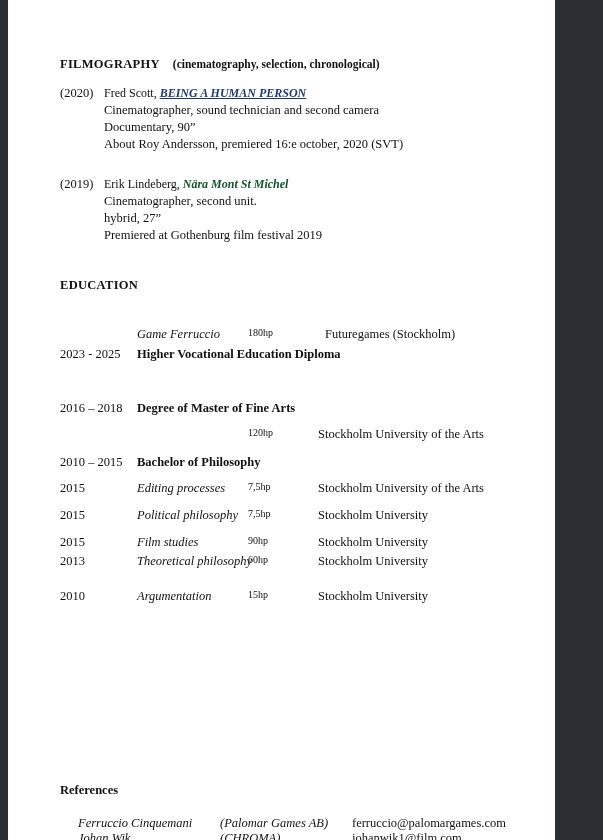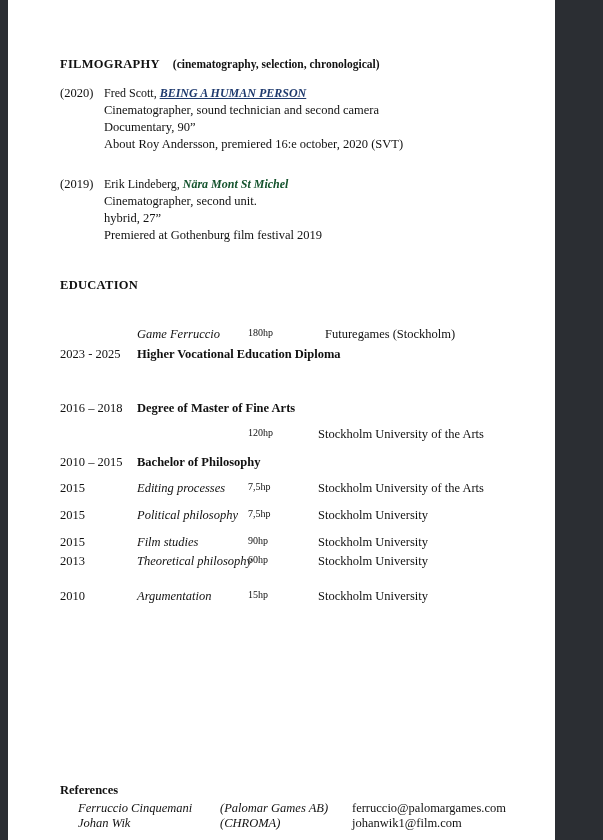--- a/index.html
+++ b/index.html
@@ -193,21 +193,21 @@
 
   <div class="edu-row" style="top:589px;">
     <span class="c-year">2010</span>
     <span class="c-title ital">Argumentation</span>
     <span class="c-credit">15hp</span>
     <span class="c-inst">Stockholm University</span>
   </div>
 
   <div id="references-block" style="top:783px;">
     <div class="ref-title">References</div>
-    <div class="ref-row" style="margin-top:3px;">
+    <div class="ref-row" style="margin-top:18px;">
       <span class="r-name">Ferruccio Cinquemani</span>
       <span class="r-org">(Palomar Games AB)</span>
       <span class="r-mail">ferruccio@palomargames.com</span>
     </div>
     <div class="ref-row">
       <span class="r-name">Johan Wik</span>
       <span class="r-org">(CHROMA)</span>
       <span class="r-mail">johanwik1@film.com</span>
     </div>
   </div>

